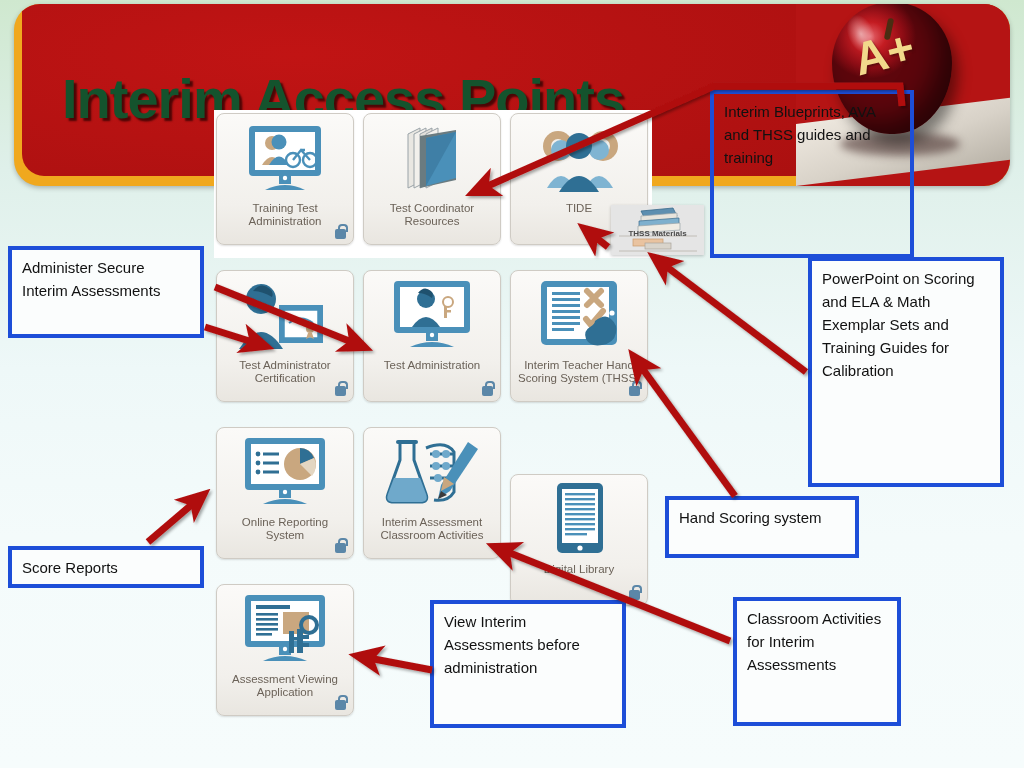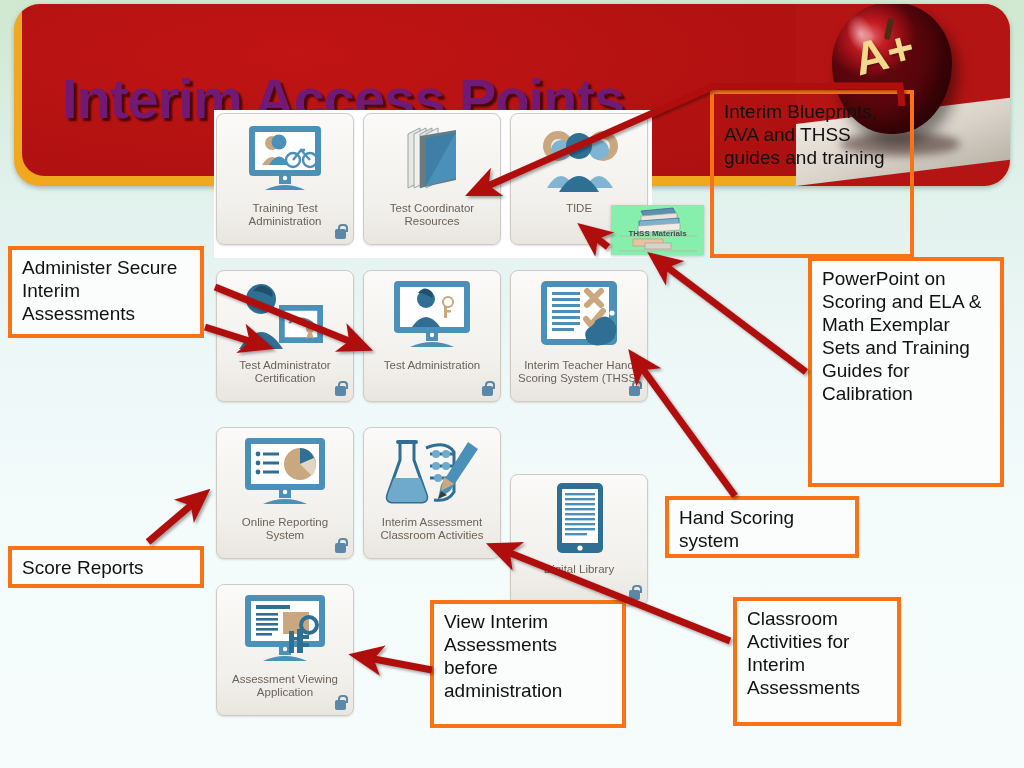--- a/index.html
+++ b/index.html
@@ -17,21 +17,21 @@
     background:#f0a81e;
     box-shadow:0 2px 5px rgba(0,0,0,.25);
   }
   .banner-inner{
     position:absolute;left:8px;top:-30px;right:8px;bottom:10px;
     border-radius:22px;overflow:hidden;
     background:radial-gradient(120% 150% at 28% 40%, #c11414 0%, #b01111 45%, #9d0d0d 100%);
   }
   .banner-title{
     position:absolute;left:48px;top:62px;
-    font-size:56px;font-weight:bold;color:#701a75;letter-spacing:-1px;
+    font-size:56px;font-weight:bold;color:#14532d;letter-spacing:-1px;
     text-shadow:3px 3px 2px rgba(40,0,0,.75);
     white-space:nowrap;
   }
   
   .apple-photo{
     position:absolute;right:-2px;top:-30px;width:216px;height:212px;overflow:hidden;
   }
   .photo-bg{position:absolute;inset:0;background:#b51414;}
   .desk{position:absolute;left:0;bottom:0;width:100%;height:62px;
     background:linear-gradient(165deg,#efe9e0 0%,#d8d2c8 55%,#b9b3a8 100%);
@@ -80,32 +80,32 @@
     border:2px solid #5b87a8;border-bottom:none;border-radius:4px 4px 0 0;
   }
   .tiles-bg{
     position:absolute;left:214px;top:110px;width:438px;height:148px;background:#ffffff;
   }
 
   svg{display:block;}
 
   
   .thss-pop{
-    position:absolute;left:611px;top:205px;width:93px;height:50px;background:#86efac;
+    position:absolute;left:611px;top:205px;width:93px;height:50px;background:#e5e5e5;
     box-shadow:0 1px 3px rgba(0,0,0,.22);
   }
   .thss-pop-label{
     position:absolute;left:0;right:0;top:24px;text-align:center;
     font-size:8px;font-weight:bold;color:#4a4a4a;
   }
 
   
   .callout{
-    position:absolute;border:4px solid #f97316;background:#fbfdfd;
-    color:#111;font-size:19px;line-height:23px;
+    position:absolute;border:4px solid #1d4ed8;background:#fbfdfd;
+    color:#111;font-size:15px;line-height:23px;
     padding:6px 8px 6px 10px;box-sizing:border-box;
   }
   .callout.transparent{background:transparent;}
 
   
   #arrows{position:absolute;left:0;top:0;width:1024px;height:768px;pointer-events:none;}
 </style>
 </head>
 <body>
 

